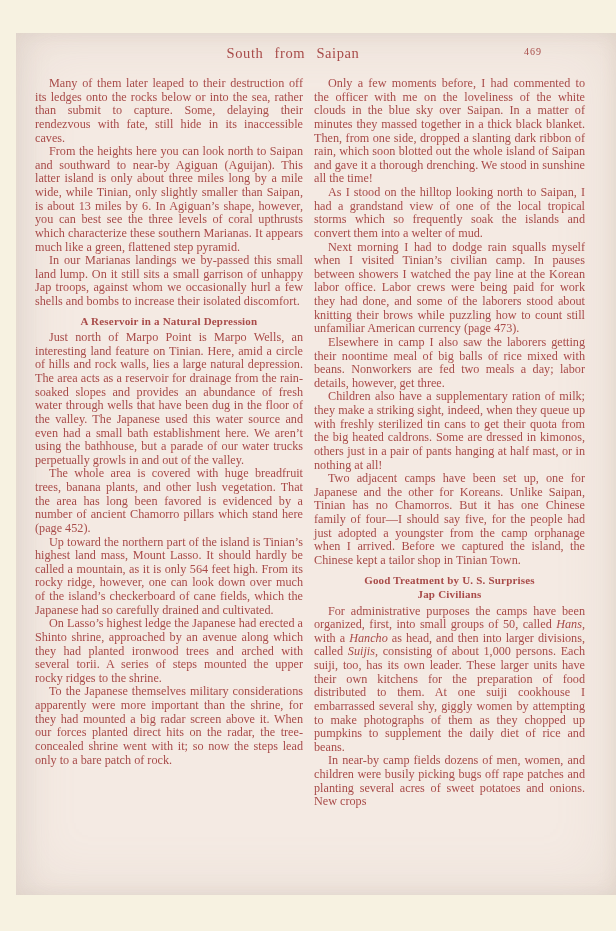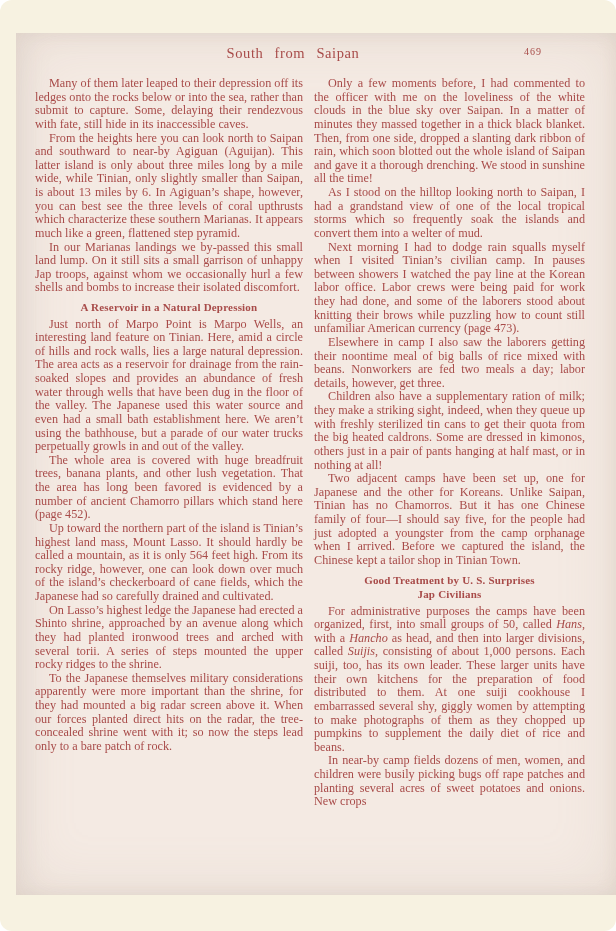--- a/index.html
+++ b/index.html
@@ -3,21 +3,20 @@
 <meta charset="utf-8">
 <style>
   * { margin:0; padding:0; box-sizing:border-box; }
   html,body { width:616px; height:931px; }
   body { font-family:"Liberation Serif","DejaVu Serif",serif; }
 
   .scan {
     position:relative; width:616px; height:931px;
     background: var(--mat,#f7f2e1);
     overflow:hidden;
-    border-radius:12px;
   }
   .page {
     position:absolute; left:16px; top:33px; right:0; bottom:36px;
     background: var(--paper,#f4eae3);
     box-shadow: inset 0 0 60px rgba(190,170,150,0.20),
                 inset 12px 0 24px rgba(150,140,135,0.10),
                 inset -4px 0 14px rgba(190,170,150,0.12);
   }
   .running-title {
     position:absolute; top:45px; left:0; width:586px;
@@ -51,21 +50,21 @@
 </head>
 <body>
 
 <div class="scan">
   <div class="page"></div>
 
   <div class="running-title">South from Saipan</div>
   <div class="page-number">469</div>
 
   <div class="col col-left">
-    <p>Many of them later leaped to their depression off its ledges onto the rocks below or into the sea, rather than submit to capture. Some, delaying their rendezvous with fate, still hide in its inaccessible caves.</p>
+    <p>Many of them later leaped to their destruction off its ledges onto the rocks below or into the sea, rather than submit to capture. Some, delaying their rendezvous with fate, still hide in its inaccessible caves.</p>
     <p>From the heights here you can look north to Saipan and southward to near-by Agiguan (Aguijan). This latter island is only about three miles long by a mile wide, while Tinian, only slightly smaller than Saipan, is about 13 miles by 6. In Agiguan’s shape, however, you can best see the three levels of coral upthrusts which characterize these southern Marianas. It appears much like a green, flattened step pyramid.</p>
     <p>In our Marianas landings we by-passed this small land lump. On it still sits a small garrison of unhappy Jap troops, against whom we occasionally hurl a few shells and bombs to increase their isolated discomfort.</p>
     <h3>A Reservoir in a Natural Depression</h3>
     <p>Just north of Marpo Point is Marpo Wells, an interesting land feature on Tinian. Here, amid a circle of hills and rock walls, lies a large natural depression. The area acts as a reservoir for drainage from the rain-soaked slopes and provides an abundance of fresh water through wells that have been dug in the floor of the valley. The Japanese used this water source and even had a small bath establishment here. We aren’t using the bathhouse, but a parade of our water trucks perpetually growls in and out of the valley.</p>
     <p>The whole area is covered with huge breadfruit trees, banana plants, and other lush vegetation. That the area has long been favored is evidenced by a number of ancient Chamorro pillars which stand here (page 452).</p>
     <p>Up toward the northern part of the island is Tinian’s highest land mass, Mount Lasso. It should hardly be called a mountain, as it is only 564 feet high. From its rocky ridge, however, one can look down over much of the island’s checkerboard of cane fields, which the Japanese had so carefully drained and cultivated.</p>
     <p>On Lasso’s highest ledge the Japanese had erected a Shinto shrine, approached by an avenue along which they had planted ironwood trees and arched with several torii. A series of steps mounted the upper rocky ridges to the shrine.</p>
     <p>To the Japanese themselves military considerations apparently were more important than the shrine, for they had mounted a big radar screen above it. When our forces planted direct hits on the radar, the tree-concealed shrine went with it; so now the steps lead only to a bare patch of rock.</p>
   </div>
 

